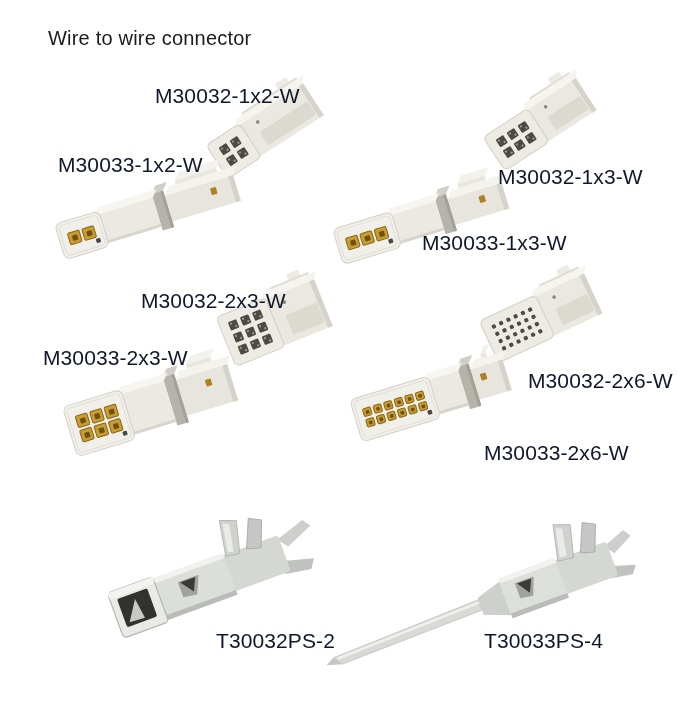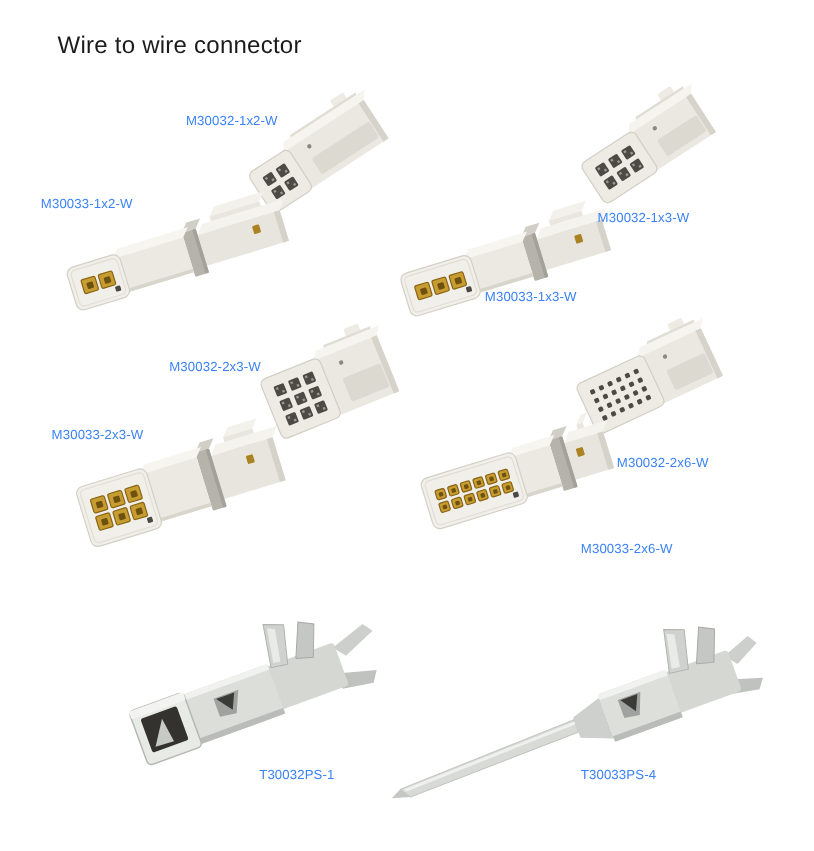--- a/index.html
+++ b/index.html
@@ -5,22 +5,22 @@
   html,body{margin:0;padding:0;background:#ffffff;}
   .canvas{
     position:relative;width:678px;height:709px;background:#ffffff;
     font-family:"Liberation Sans",sans-serif;overflow:hidden;border-radius:21px;
   }
   .title{
     position:absolute;left:48px;top:27px;font-size:20px;font-weight:500;
     color:#1b1b1b;letter-spacing:.2px;white-space:nowrap;
   }
   .plabel{
-    position:absolute;font-size:11px;font-weight:500;color:#3b82f6;
-    white-space:nowrap;letter-spacing:.1px;margin-top:11px;
+    position:absolute;font-size:21px;font-weight:500;color:#0f172a;
+    white-space:nowrap;letter-spacing:.1px;
   }
   .product{position:absolute;}
   .product svg{display:block;width:100%;height:100%;overflow:visible;}
 </style>
 </head>
 <body>
 
 <div class="canvas">
 
   <div class="title">Wire to wire connector</div>
@@ -333,22 +333,22 @@
           <rect x="24" y="2" width="60" height="42" fill="#dddfdb" rx="2"></rect>
           <rect x="24" y="2" width="60" height="5" fill="#f1f2ef" rx="0"></rect>
           <rect x="24" y="39" width="60" height="5" fill="#b9bcb8" rx="0"></rect>
           <polygon points="38,12 58,12 51,30 38,28" fill="#9fa29e"></polygon>
           <polygon points="40,13 55,13 49,26" fill="#3a3a36"></polygon>
         </g>
       </svg>
     </div>
 
   <div class="plabel" style="left:155px;top:84px">M30032-1x2-W</div>
-  <div class="plabel" style="left:34px;top:153px">M30033-1x2-W</div>
+  <div class="plabel" style="left:58px;top:153px">M30033-1x2-W</div>
   <div class="plabel" style="left:498px;top:165px">M30032-1x3-W</div>
-  <div class="plabel" style="left:404px;top:231px">M30033-1x3-W</div>
+  <div class="plabel" style="left:422px;top:231px">M30033-1x3-W</div>
   <div class="plabel" style="left:141px;top:289px">M30032-2x3-W</div>
   <div class="plabel" style="left:43px;top:346px">M30033-2x3-W</div>
-  <div class="plabel" style="left:514px;top:369px">M30032-2x6-W</div>
+  <div class="plabel" style="left:528px;top:369px">M30032-2x6-W</div>
   <div class="plabel" style="left:484px;top:441px">M30033-2x6-W</div>
-  <div class="plabel" style="left:216px;top:629px">T30032PS-1</div>
+  <div class="plabel" style="left:216px;top:629px">T30032PS-2</div>
   <div class="plabel" style="left:484px;top:629px">T30033PS-4</div>
 </div>
 
 </body></html>

